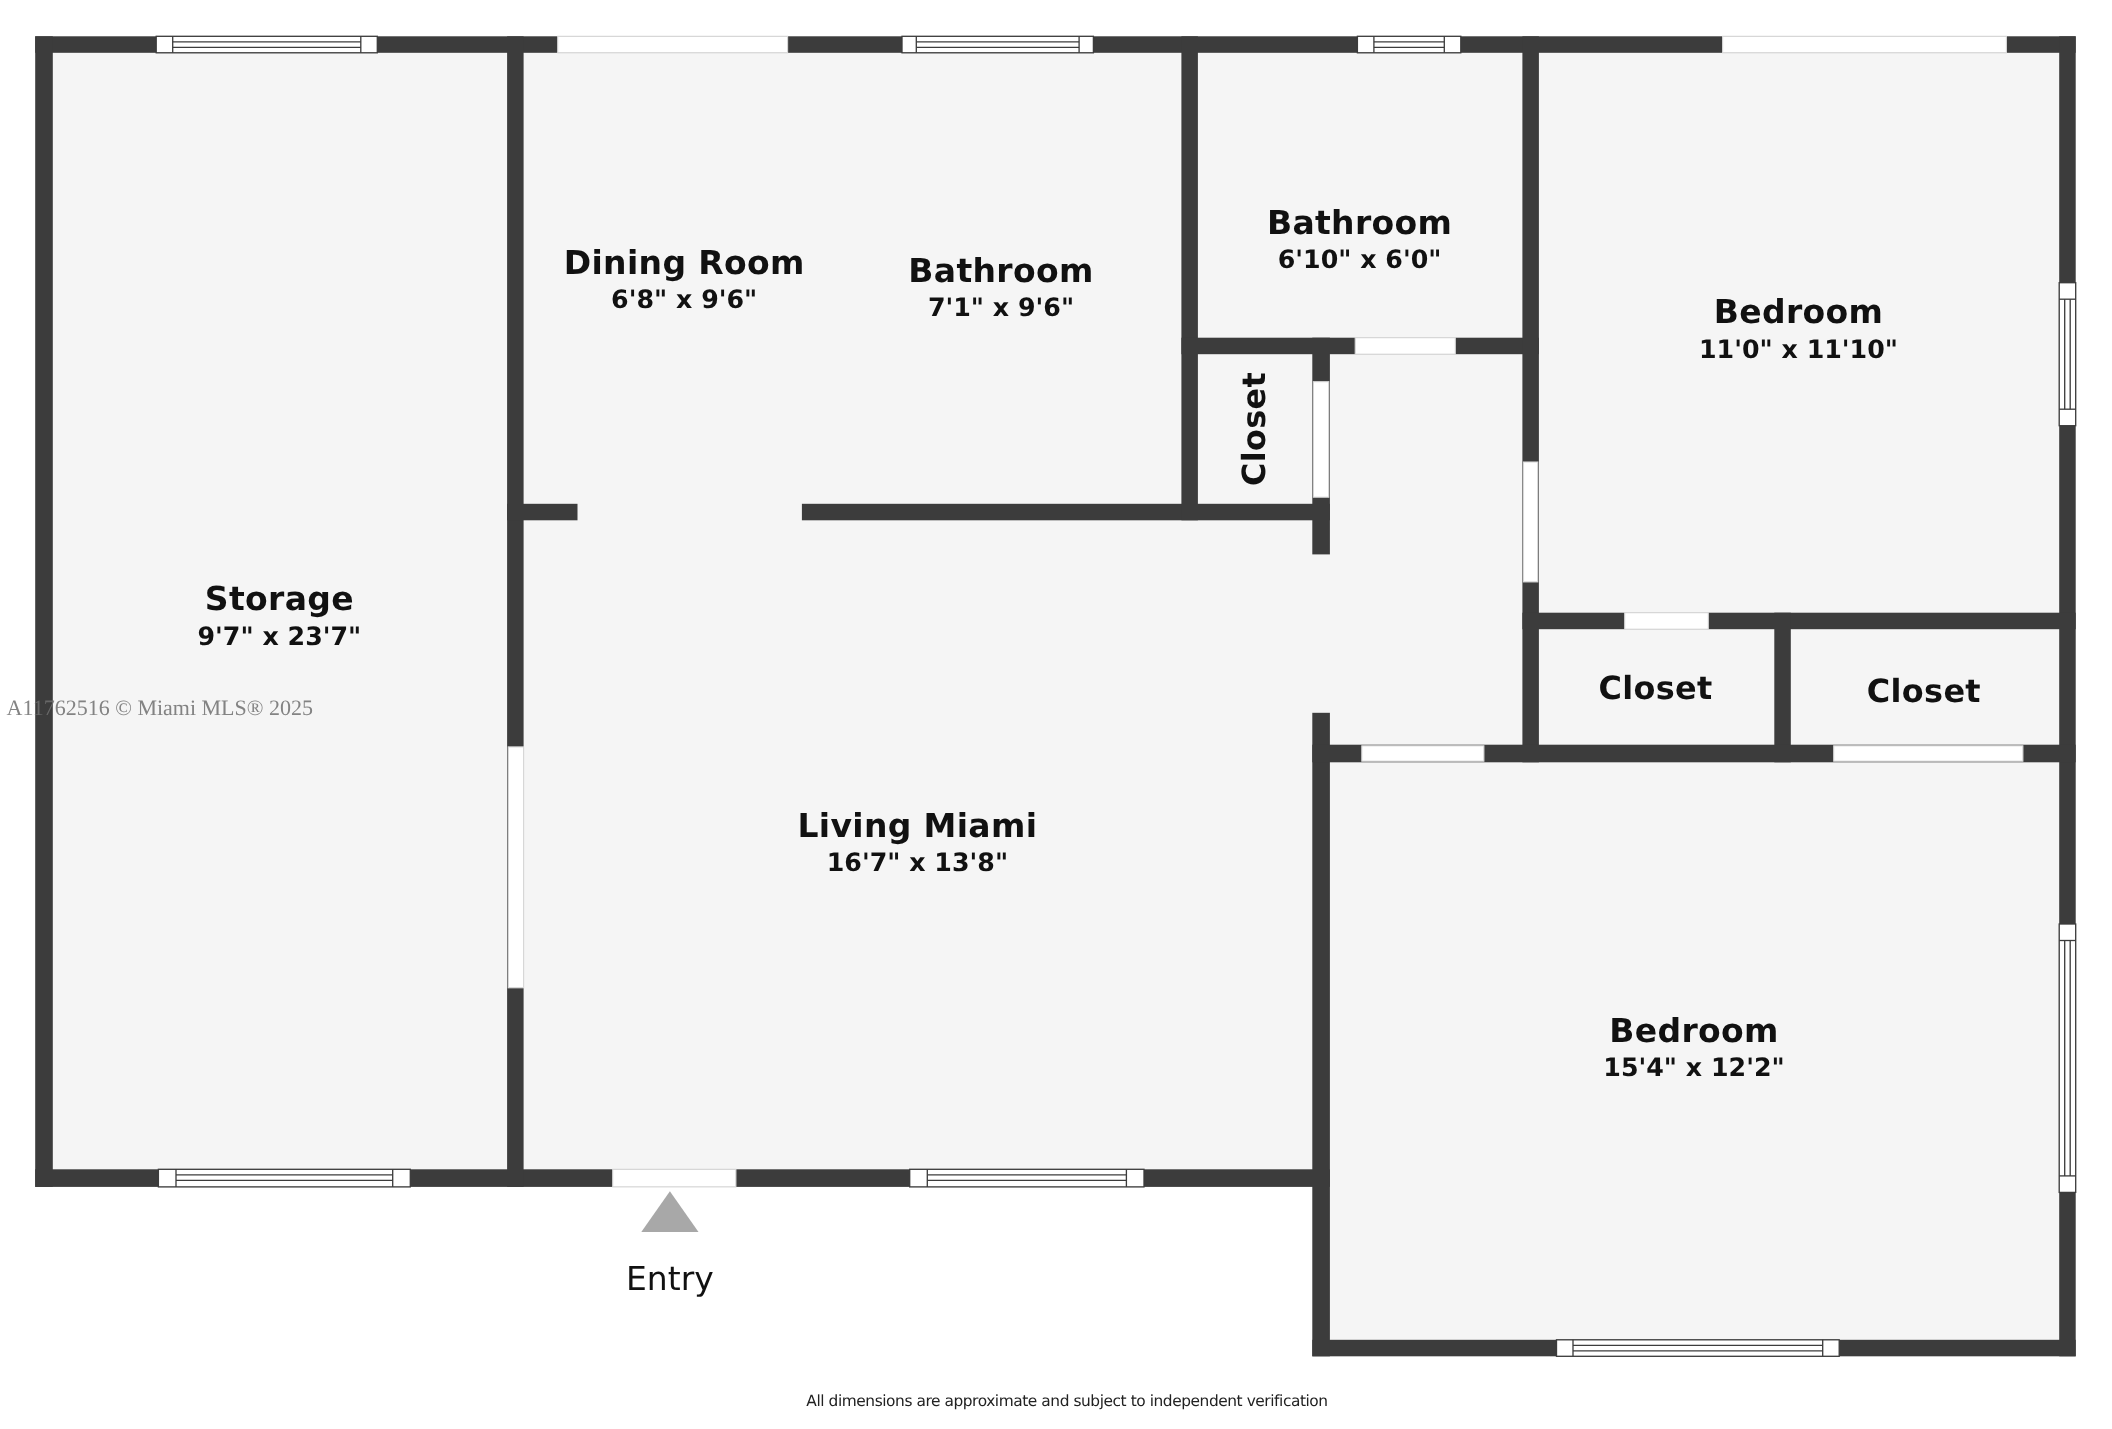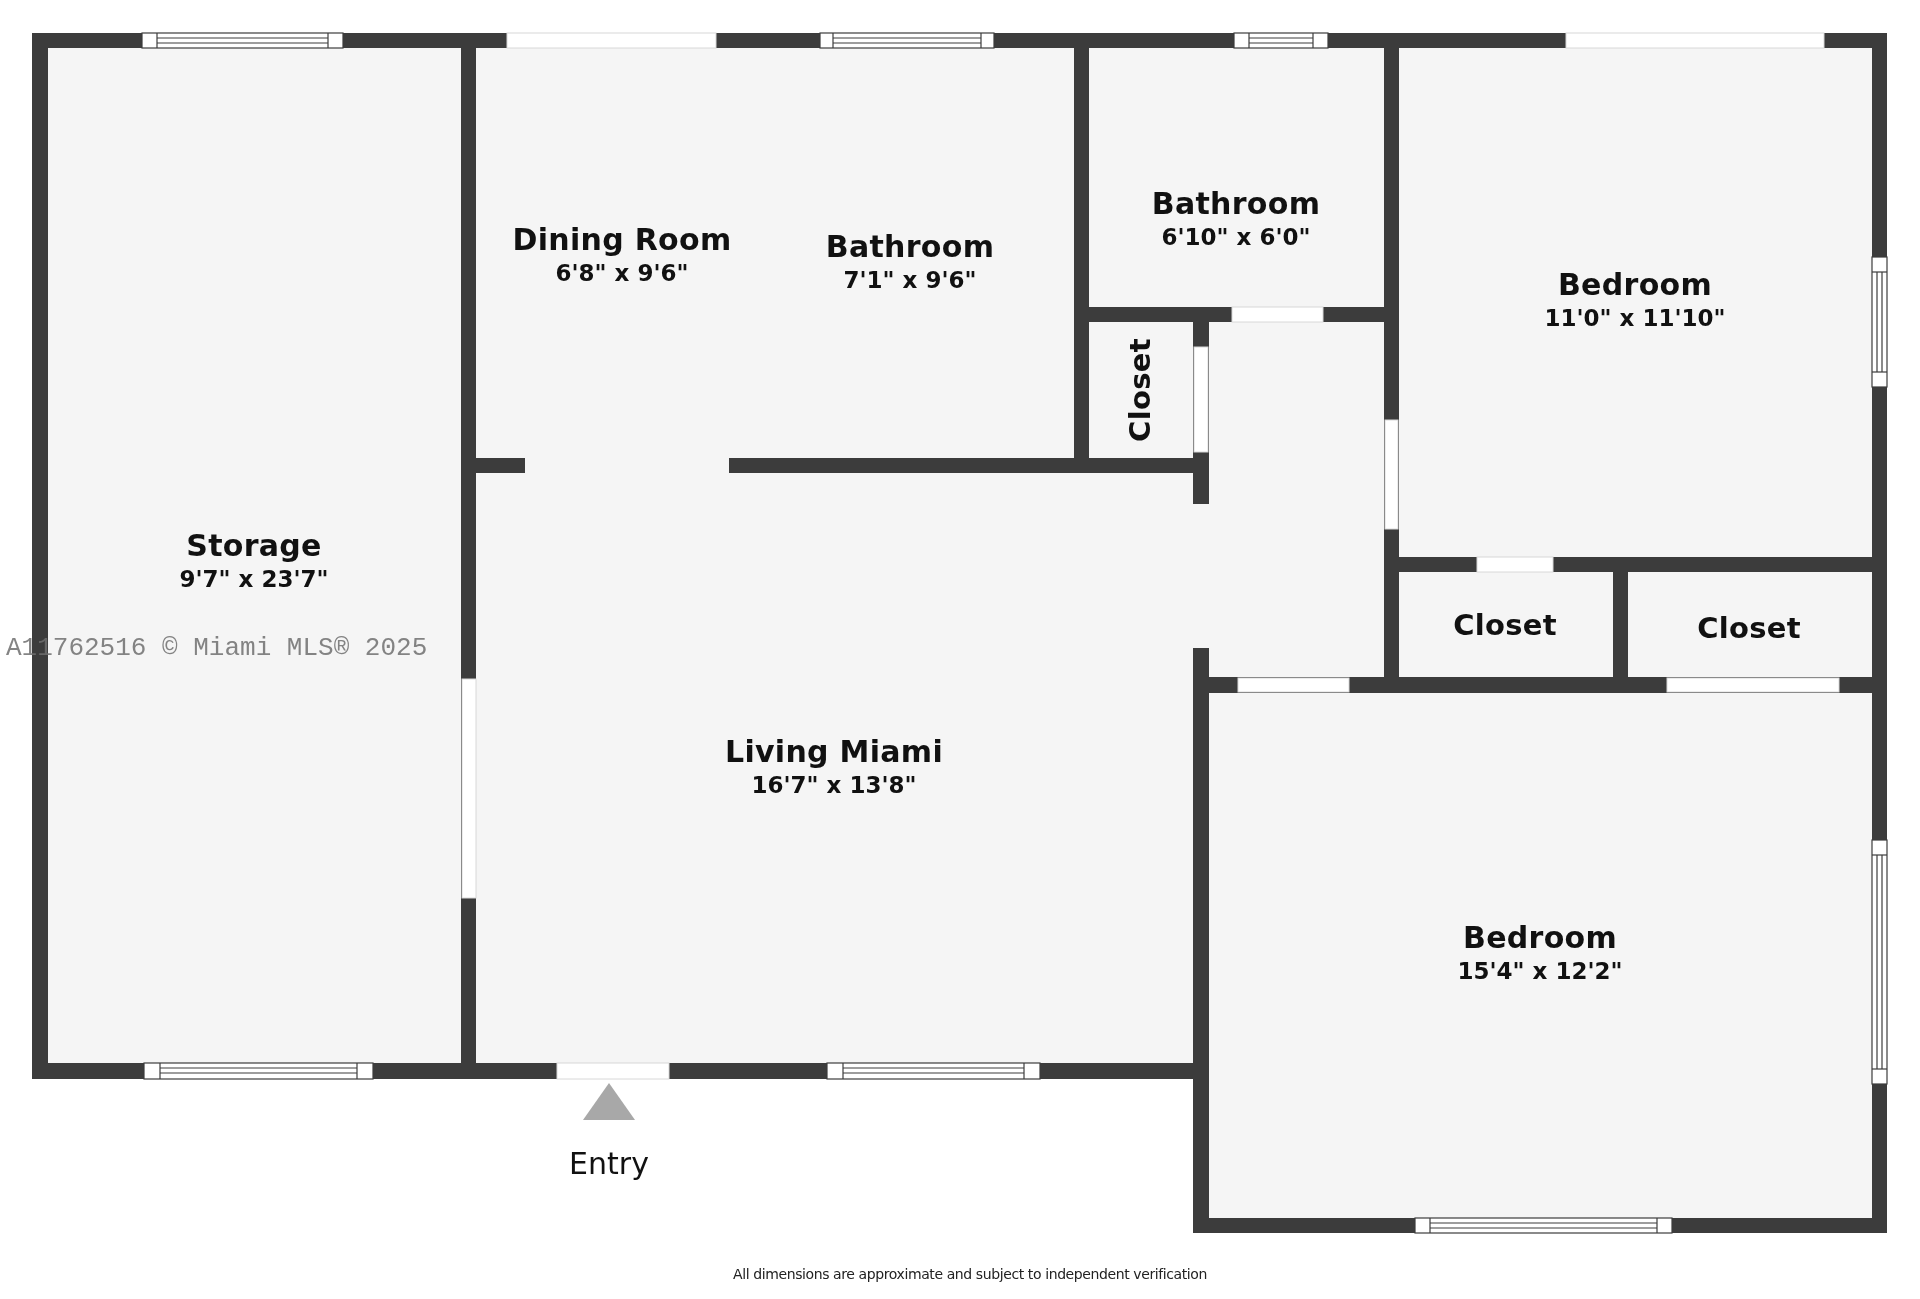--- a/index.html
+++ b/index.html
@@ -3,21 +3,21 @@
 <meta charset="utf-8">
 <style>
   html, body { margin: 0; padding: 0; background: #ffffff; }
   body { width: 1920px; height: 1299px; position: relative; overflow: hidden; font-family: "DejaVu Sans", sans-serif; }
   #plan { position: absolute; left: 0; top: 0; width: 1920px; height: 1299px; }
   .label { position: absolute; text-align: center; color: #111; transform: translate(-50%, -50%); white-space: nowrap; }
   .label .name { font-family: "DejaVu Sans", sans-serif; font-weight: bold; font-size: 30px; line-height: 36px; letter-spacing: 0.3px; }
   .label .dim { font-family: "DejaVu Sans", sans-serif; font-weight: bold; font-size: 23px; line-height: 30px; }
   .label.small .name { font-size: 29px; }
   .vert { transform: translate(-50%, -50%) rotate(-90deg); }
-  .watermark { position: absolute; left: 6px; top: 633px; font-family: Liberation Mono, monospace; font-size: 26px; color: rgba(110,110,110,0.85); white-space: nowrap; }
+  .watermark { position: absolute; left: 6px; top: 633px; font-family: Liberation Serif, serif; font-size: 20px; color: rgba(110,110,110,0.85); white-space: nowrap; }
   .disclaimer { position: absolute; left: 0; width: 1920px; top: 1273px; text-align: center; transform: translateY(-50%); }
   .disclaimer span { display: inline-block; margin-left: 20px; font-family: "DejaVu Sans", sans-serif; font-size: 14px; color: #222; letter-spacing: -0.4px; }
   .entry { position: absolute; left: 609px; top: 1163px; transform: translate(-50%, -50%); font-family: "DejaVu Sans", sans-serif; font-weight: normal; font-size: 30px; color: #111; }
 </style>
 </head>
 <body>
 
 <svg id="plan" viewBox="0 0 1920 1299" xmlns="http://www.w3.org/2000/svg">
 
   <g fill="#f5f5f5">

